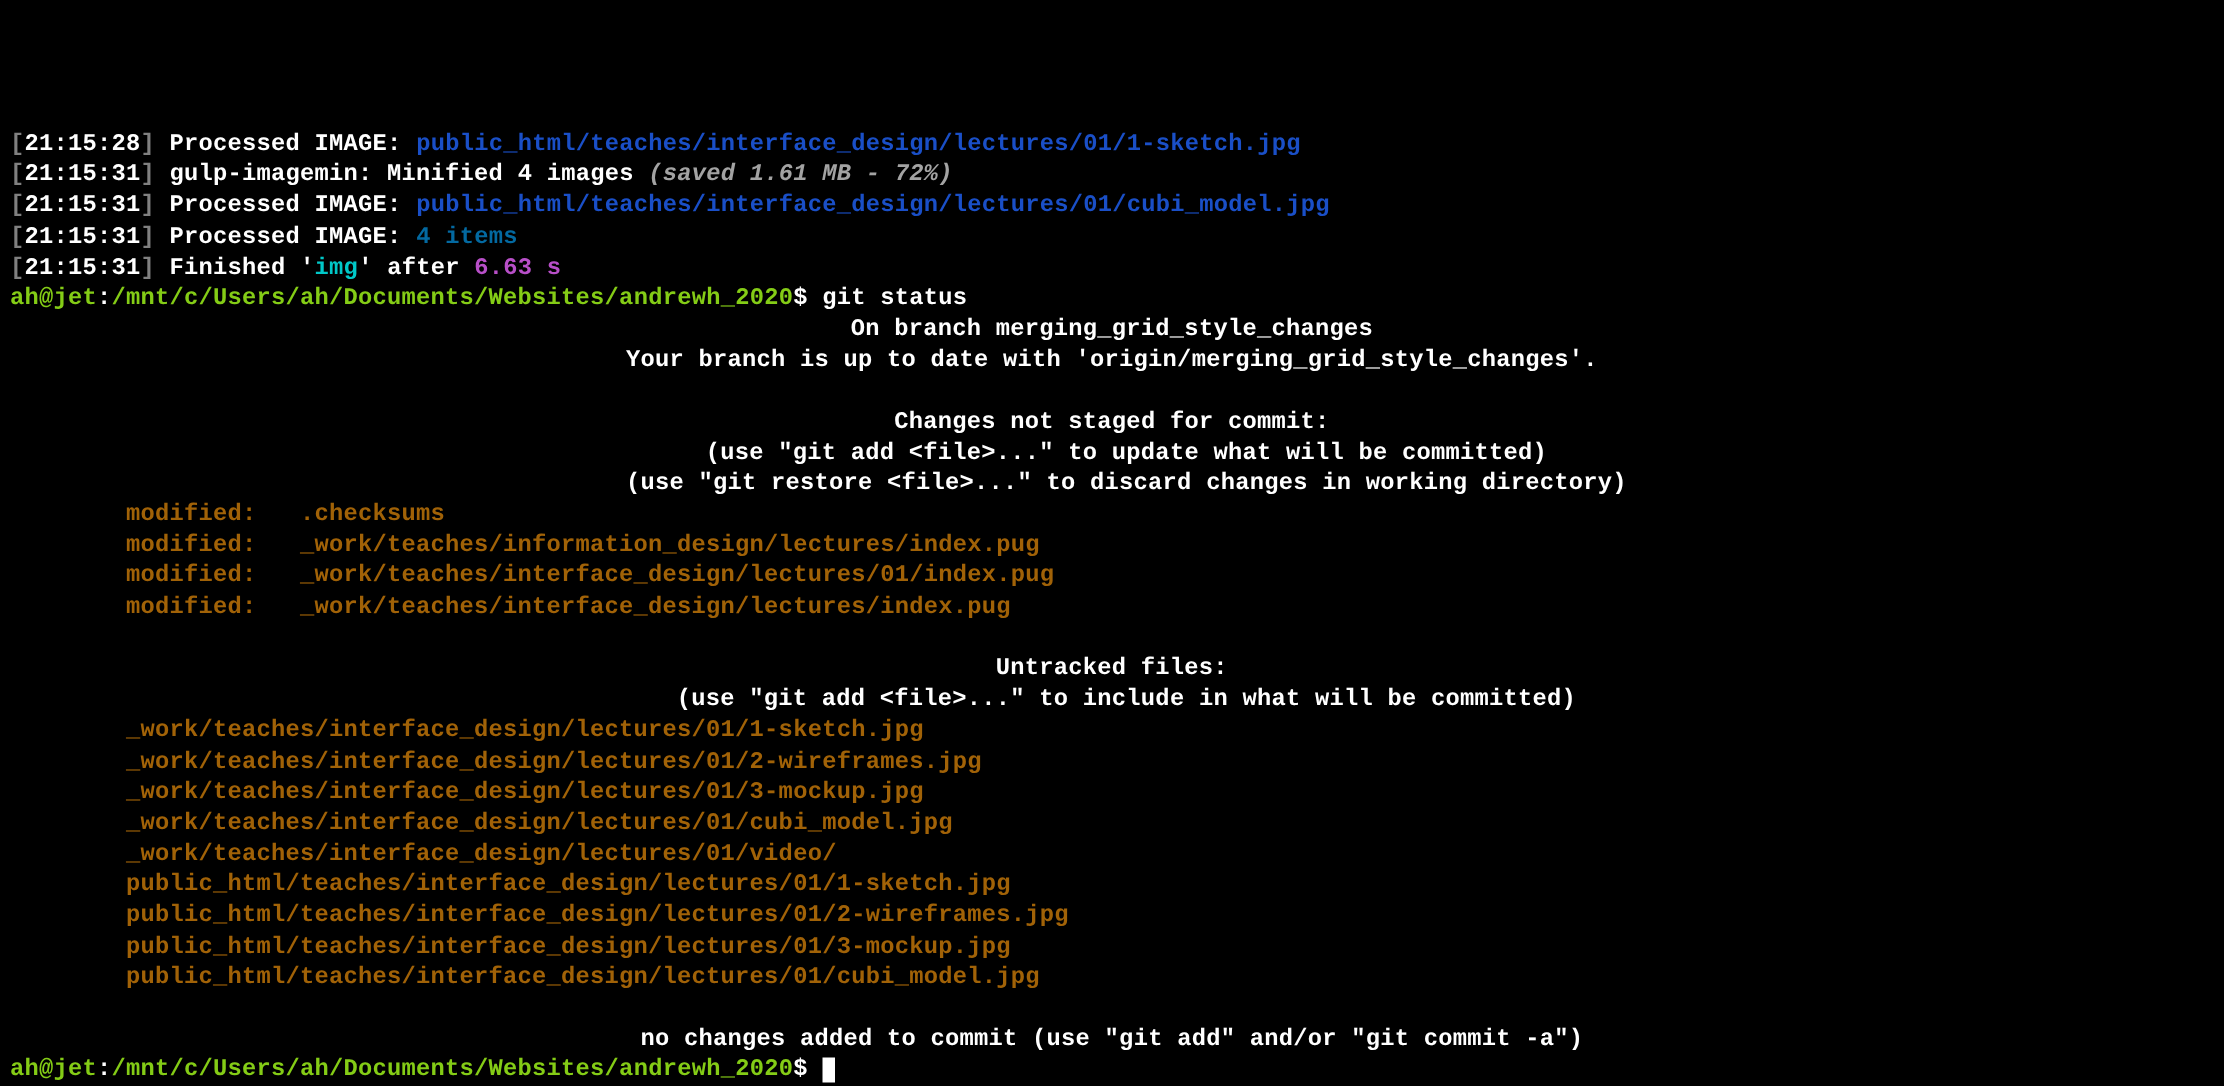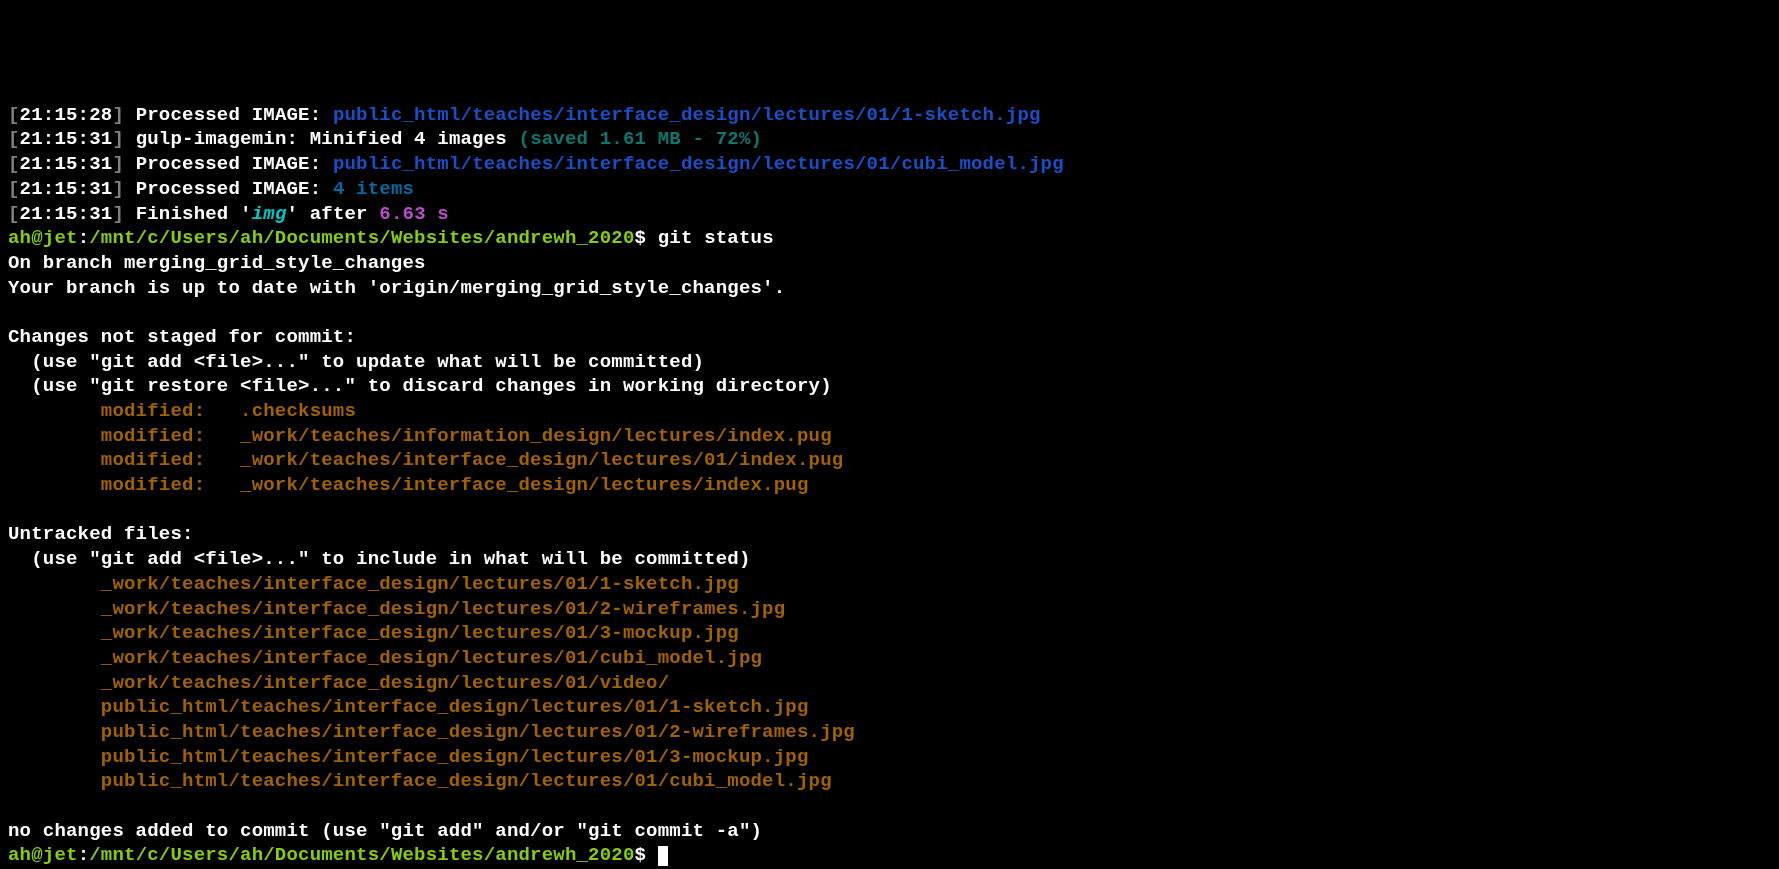--- a/index.html
+++ b/index.html
@@ -12,24 +12,24 @@
       color: #ffffff;
       font-family: 'Consolas', 'Courier New', monospace;
       font-size: 19px;
       line-height: 1.3;
       padding: 4px 8px;
       white-space: pre;
       font-weight: bold;
       letter-spacing: 0.2px;
     }
     .gray { color: #808080; }
-    .white { color: #ffffff; }
+    .white { color: #ffffff; text-align: center; }
     .blue-link { color: #1a4fc7; }
-    .dim { color: #0f766e; }
-    .cyan { color: #00c8c8; font-style: italic; }
+    .dim { color: #a3a3a3; font-style: italic; }
+    .cyan { color: #00c8c8; }
     .magenta { color: #b84fc8; text-align: center; }
     .green { color: #0369a1; }
     .red { color: #a16207; }
     .prompt-user { color: #84cc16; }
     .prompt-path { color: #84cc16; }
     .cursor {
       display: inline-block;
       width: 10px;
       height: 20px;
       background: #ffffff;

